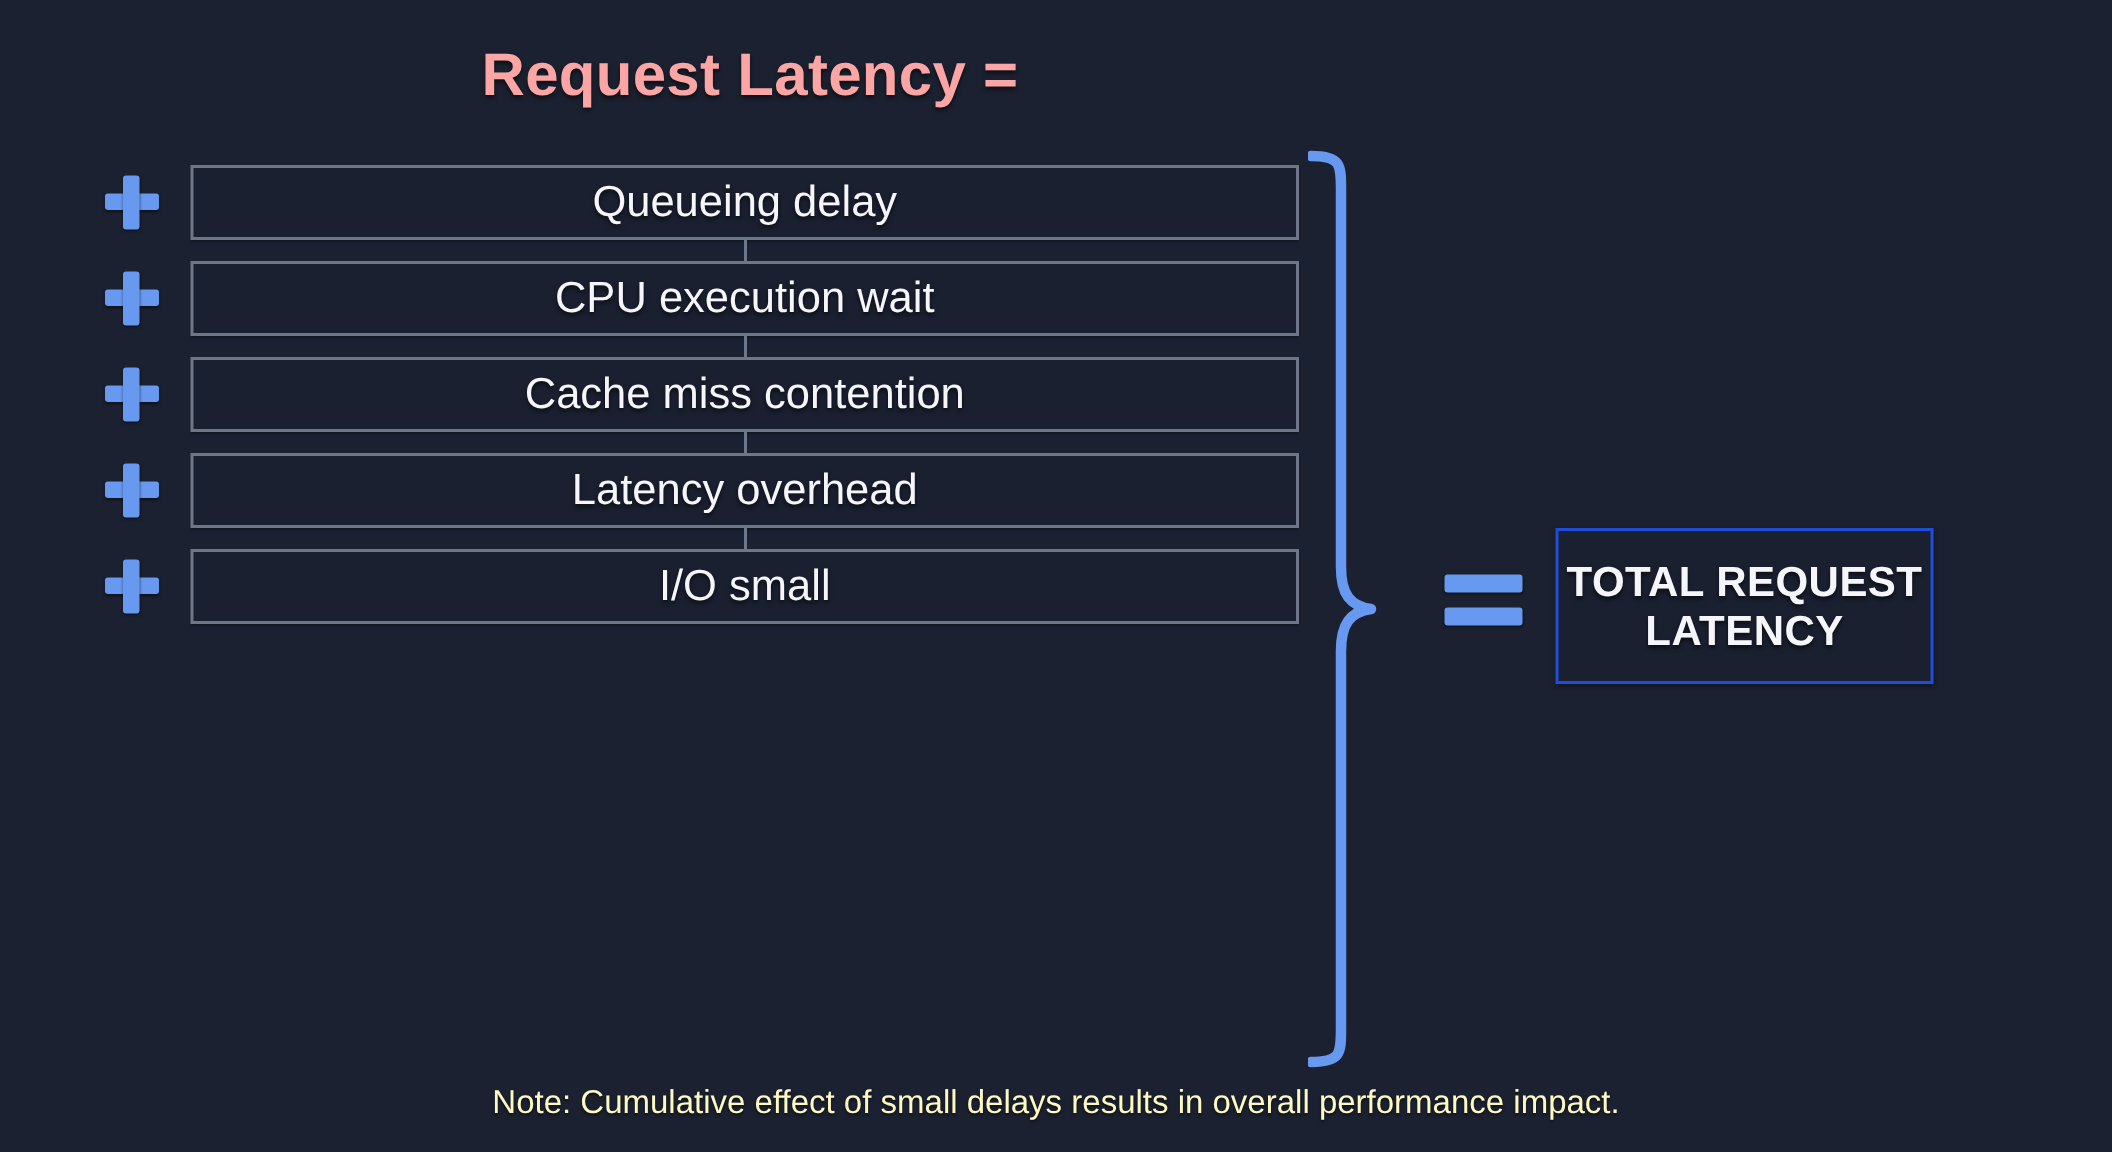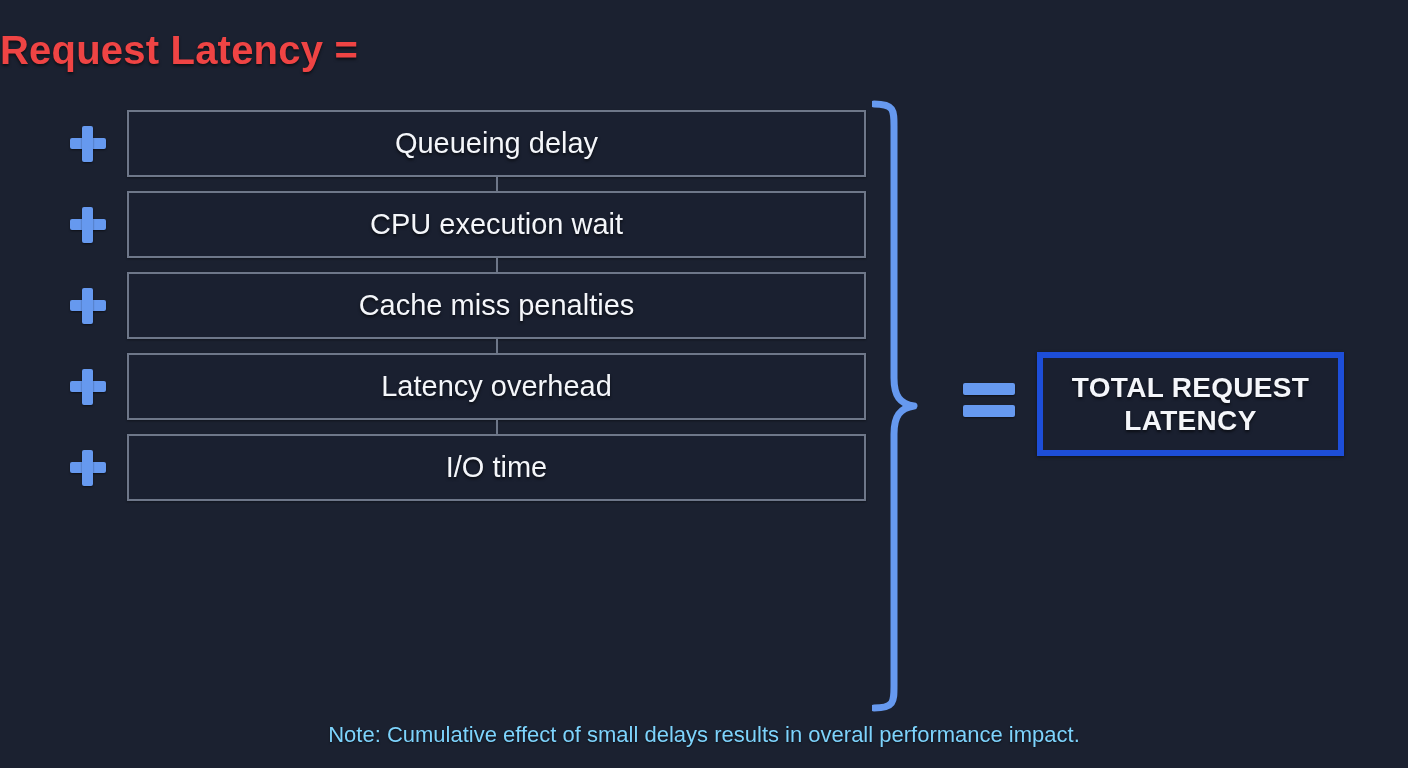--- a/index.html
+++ b/index.html
@@ -12,37 +12,38 @@
   #stage {
     position:relative;
     width:1408px; height:768px;
     background:#1b2130;
   }
 
   
   #title {
     position:absolute;
     left:0; top:28px; width:1000px;
+    text-align:center;
     font-size:40px;
     font-weight:bold;
-    color:#ef4444;
+    color:#fca5a5;
     letter-spacing:.2px;
     text-shadow:0 2px 3px rgba(0,0,0,.55);
     white-space:nowrap;
   }
 
   
   #terms {
     position:absolute;
     left:127px; top:110px;
     width:739px;
   }
   .term-row {
     position:relative;
-    height:67px;
+    height:50px;
     margin-bottom:14px;
   }
   .term-row:last-child { margin-bottom:0; }
 
   .term-box {
     position:absolute;
     inset:0;
     border:2px solid #6e7789;
     background:#1a2030;
     display:flex;
@@ -107,22 +108,22 @@
     border-radius:2px;
     box-shadow:0 1px 2px rgba(0,0,0,.5);
   }
   #equals .bar.b1 { top:0; }
   #equals .bar.b2 { top:22px; }
 
   
   #total-box {
     position:absolute;
     left:1037px; top:352px;
-    width:307px; height:104px;
-    border:6px solid #1d4ed8;
+    width:252px; height:104px;
+    border:2px solid #1d4ed8;
     background:#1a2030;
     display:flex;
     align-items:center;
     justify-content:center;
     text-align:center;
     box-shadow:0 1px 3px rgba(0,0,0,.45);
   }
   #total-label {
     font-size:28px;
     font-weight:bold;
@@ -132,21 +133,21 @@
     text-shadow:0 2px 3px rgba(0,0,0,.6);
   }
 
   
   #note {
     position:absolute;
     left:0; top:722px;
     width:1408px;
     text-align:center;
     font-size:22px;
-    color:#7dd3fc;
+    color:#fef9c3;
     text-shadow:0 1px 2px rgba(0,0,0,.5);
   }
 </style>
 </head>
 <body>
 
 <div id="stage">
 
   <div id="title">Request Latency =</div>
 
@@ -165,37 +166,37 @@
       <span class="plus"></span>
       <div class="term-box">
         <span class="term-label">CPU execution wait</span>
       </div>
       <span class="connector"></span>
     </div>
 
     <div class="term-row">
       <span class="plus"></span>
       <div class="term-box">
-        <span class="term-label">Cache miss penalties</span>
+        <span class="term-label">Cache miss contention</span>
       </div>
       <span class="connector"></span>
     </div>
 
     <div class="term-row">
       <span class="plus"></span>
       <div class="term-box">
         <span class="term-label">Latency overhead</span>
       </div>
       <span class="connector"></span>
     </div>
 
     <div class="term-row">
       <span class="plus"></span>
       <div class="term-box">
-        <span class="term-label">I/O time</span>
+        <span class="term-label">I/O small</span>
       </div>
       <span class="connector"></span>
     </div>
 
 
   </div>
 
   <svg id="brace" viewBox="0 0 46 612">
     <path d="M 2 4
              C 22 4, 22 10, 22 26

